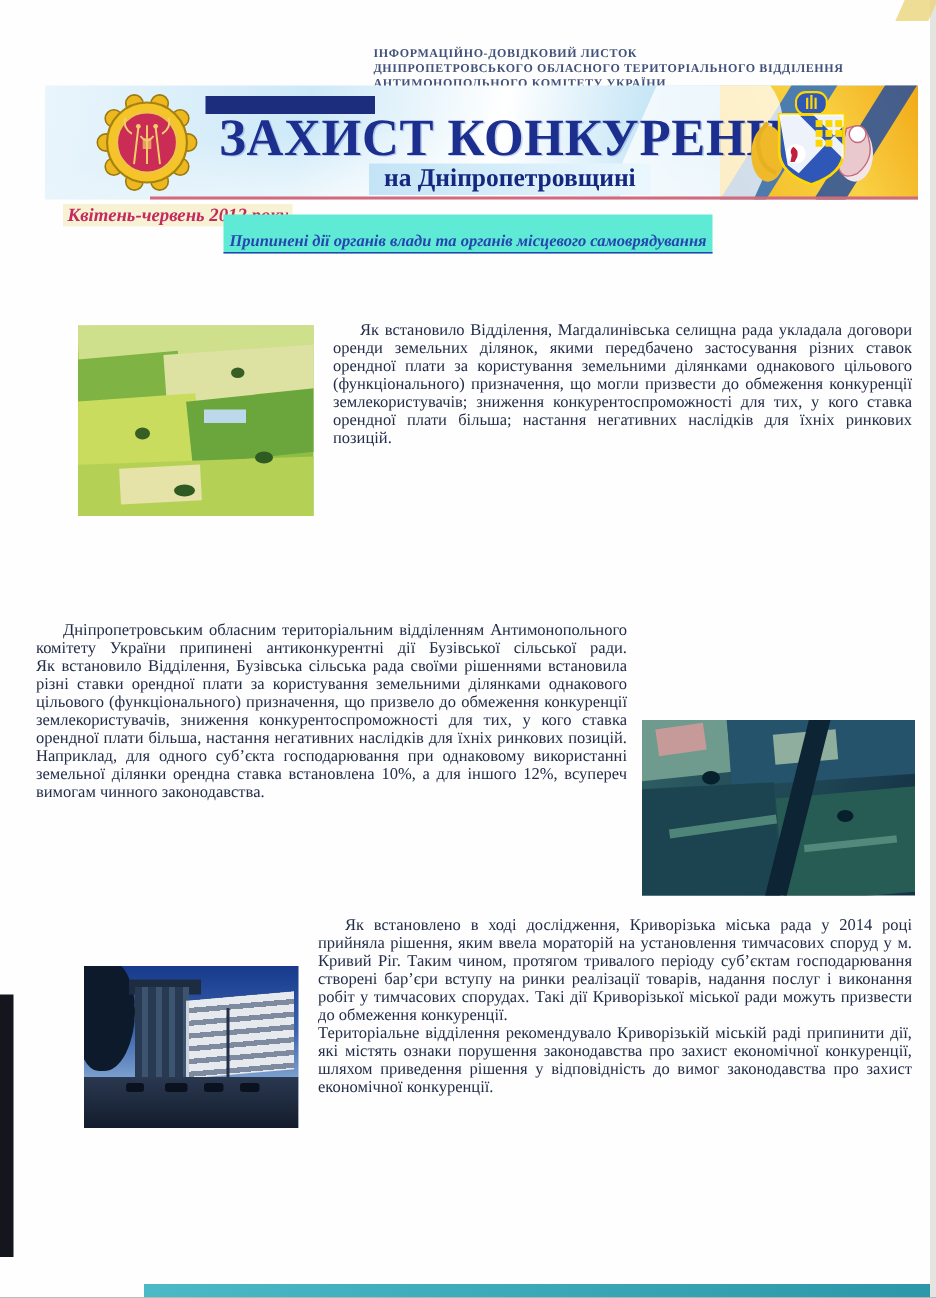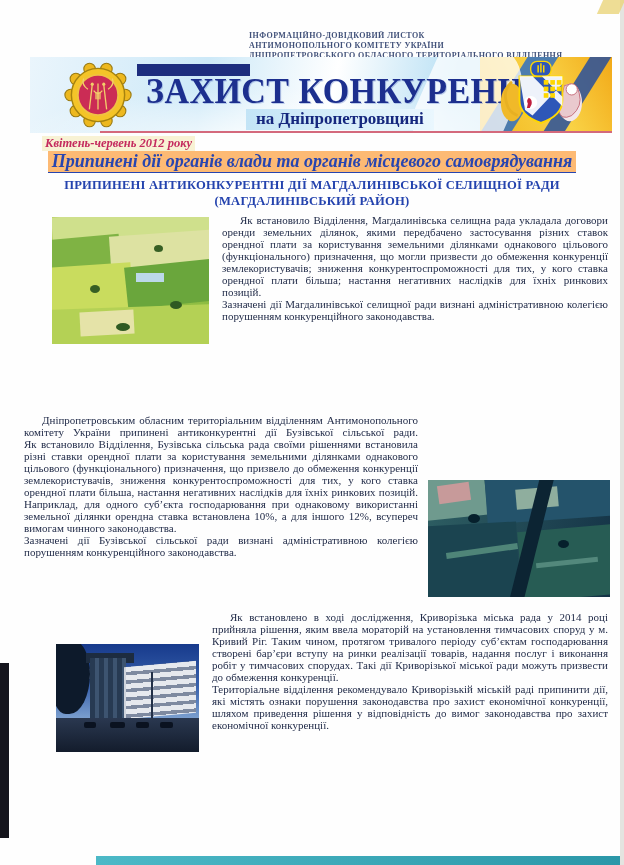--- a/index.html
+++ b/index.html
@@ -26,22 +26,22 @@
           text-shadow:1px 1px 0 rgba(90,120,200,.35);}
   .banner-subtitle{position:absolute;left:216px;top:52px;font-size:17px;font-weight:bold;color:#15277e;
           background:linear-gradient(90deg,#c3e4f6,#eaf7fe);padding:0 10px 1px 10px;white-space:nowrap;text-align:center;}
   .emblem-left{position:absolute;left:18px;top:2px;width:100px;height:72px;}
   .emblem-right{position:absolute;right:16px;top:-1px;width:112px;height:78px;}
   .red-underline{position:absolute;top:131px;left:100px;width:512px;height:2px;background:#d4697c;}
   
   .issue-date{position:absolute;top:136px;left:42px;font-size:12.5px;font-weight:bold;font-style:italic;
           color:#c42a5e;background:#f8f2d4;padding:0 3px;}
   .headline{position:absolute;top:151px;left:0;width:624px;text-align:center;}
-  .headline span{font-size:18px;font-weight:bold;font-style:italic;color:#2745b0;
-          border-bottom:1.6px solid #2745b0;background:#fdba74;padding:0 4px 1px 4px;}
+  .headline span{font-size:11px;font-weight:bold;font-style:italic;color:#2745b0;
+          border-bottom:1.6px solid #2745b0;background:#5eead4;padding:12px 4px 1px 4px;}
   
   .sec-heading{position:absolute;left:60px;width:504px;text-align:center;font-size:12.6px;
           font-weight:bold;color:#2443ae;line-height:15.5px;letter-spacing:.2px;}
   .h1{top:178px;}
   .h2{top:370px;}
   .h3{top:604px;}
   
   .body-text{position:absolute;font-size:11px;line-height:12px;text-align:justify;color:#232d4a;}
   .body-text p{margin:0;}
   .indent{text-indent:18px;}
@@ -66,22 +66,22 @@
   .scan-corner{position:absolute;right:2px;top:0;width:22px;height:14px;background:#ead47a;
           transform:skewX(-24deg);opacity:.8;}
 </style>
 </head>
 <body>
 
 <div class="page">
 
   <div class="masthead">
     <div>ІНФОРМАЦІЙНО-ДОВІДКОВИЙ ЛИСТОК</div>
+    <div>ДНІПРОПЕТРОВСЬКОГО ОБЛАСНОГО ТЕРИТОРІАЛЬНОГО ВІДДІЛЕННЯ</div>
     <div>АНТИМОНОПОЛЬНОГО КОМІТЕТУ УКРАЇНИ</div>
-    <div>ДНІПРОПЕТРОВСЬКОГО ОБЛАСНОГО ТЕРИТОРІАЛЬНОГО ВІДДІЛЕННЯ</div>
   </div>
 
   <div class="banner">
     <div class="banner-right">
       <div class="banner-stripe s1"></div>
       <div class="banner-stripe s2"></div>
     </div>
     <div class="banner-wave"></div>
     <div class="navy-bar"></div>
     <div class="banner-title">ЗАХИСТ КОНКУРЕНЦІЇ</div>
@@ -139,57 +139,54 @@
       <path d="M30 26 q-10 8 -6 22 q2 10 12 14" stroke="#e7b023" stroke-width="3" fill="none"></path>
     </svg>
   </div>
   <div class="red-underline"></div>
 
   <div class="issue-date">Квітень-червень 2012 року</div>
   <div class="headline">
     <span>Припинені дії органів влади та органів місцевого самоврядування</span>
   </div>
 
-  <div class="sec-heading h1">ПРИПИНЕНІ АНТИКОНКУРЕНТНІ ДІЇ МАГДАЛИНІВСЬКОЇ СЕЛИЩНОЇ РАДИ (МАГДАЛИНІВСЬКИЙ РАЙОН)</div>
   <div class="body-text body1">
     <div class="photo photo1">
       <div style="left:0;top:-4px;width:170px;height:26px;background:#cfe08c;transform:rotate(-3deg);"></div>
       <div style="left:-6px;top:20px;width:74px;height:30px;background:#7fb344;transform:rotate(-5deg);"></div>
       <div style="left:58px;top:16px;width:105px;height:34px;background:#dde2a2;transform:rotate(-4deg);"></div>
       <div style="left:-4px;top:48px;width:84px;height:46px;background:#c9dc5e;transform:rotate(-4deg);"></div>
       <div style="left:74px;top:46px;width:90px;height:42px;background:#6aa63c;transform:rotate(-6deg);"></div>
       <div style="left:-4px;top:90px;width:170px;height:40px;background:#b4d155;transform:rotate(-2deg);"></div>
       <div style="left:28px;top:94px;width:54px;height:24px;background:#e5e3a8;transform:rotate(-3deg);"></div>
       <div style="left:84px;top:56px;width:28px;height:9px;background:#bcd8ea;"></div>
       <div style="left:102px;top:28px;width:9px;height:7px;background:#375f24;border-radius:50%;"></div>
       <div style="left:38px;top:68px;width:10px;height:8px;background:#375f24;border-radius:50%;"></div>
       <div style="left:118px;top:84px;width:12px;height:8px;background:#2f5a22;border-radius:50%;"></div>
       <div style="left:64px;top:106px;width:14px;height:8px;background:#2f5a22;border-radius:50%;"></div>
     </div>
     <p class="indent">Як встановило Відділення, Магдалинівська селищна рада укладала договори оренди земельних ділянок, якими передбачено застосування різних ставок орендної плати за користування земельними ділянками однакового цільового (функціонального) призначення, що могли призвести до обмеження конкуренції землекористувачів; зниження конкурентоспроможності для тих, у кого ставка орендної плати більша; настання негативних наслідків для їхніх ринкових позицій.</p>
-    <p>Зазначені дії Магдалинівської селищної ради визнані адміністративною колегією порушенням конкуренційного законодавства.</p>
   </div>
 
   <div class="body-text body2">
     <div class="photo photo2">
       <div style="left:-6px;top:-4px;width:64px;height:42px;background:#6f9a8e;transform:rotate(-6deg);"></div>
       <div style="left:10px;top:4px;width:32px;height:18px;background:#c79a9a;transform:rotate(-8deg);"></div>
       <div style="left:58px;top:-6px;width:128px;height:46px;background:#24536b;transform:rotate(-4deg);"></div>
       <div style="left:88px;top:8px;width:42px;height:20px;background:#8fae9e;transform:rotate(-5deg);"></div>
       <div style="left:-6px;top:44px;width:96px;height:76px;background:#1b4450;transform:rotate(-3deg);"></div>
       <div style="left:92px;top:48px;width:96px;height:70px;background:#275c54;transform:rotate(-5deg);"></div>
       <div style="left:96px;top:-8px;width:14px;height:140px;background:#0c2433;transform:rotate(14deg);"></div>
       <div style="left:18px;top:68px;width:72px;height:6px;background:#4f8578;transform:rotate(-8deg);"></div>
       <div style="left:108px;top:80px;width:62px;height:5px;background:#53887c;transform:rotate(-6deg);"></div>
       <div style="left:40px;top:34px;width:12px;height:9px;background:#06202c;border-radius:50%;"></div>
       <div style="left:130px;top:60px;width:11px;height:8px;background:#06202c;border-radius:50%;"></div>
     </div>
     <p class="indent force-justify">Дніпропетровським обласним територіальним відділенням Антимонопольного комітету України припинені антиконкурентні дії Бузівської сільської ради.</p>
     <p>Як встановило Відділення, Бузівська сільська рада своїми рішеннями встановила різні ставки орендної плати за користування земельними ділянками однакового цільового (функціонального) призначення, що призвело до обмеження конкуренції землекористувачів, зниження конкурентоспроможності для тих, у кого ставка орендної плати більша, настання негативних наслідків для їхніх ринкових позицій. Наприклад, для одного суб’єкта господарювання при однаковому використанні земельної ділянки орендна ставка встановлена 10%, а для іншого 12%, всупереч вимогам чинного законодавства.</p>
-    <p>Зазначені дії Бузівської сільської ради визнані адміністративною колегією порушенням конкуренційного законодавства.</p>
   </div>
 
   <div class="body-text body3">
     <div class="photo photo3">
       <div style="left:8px;top:24px;width:62px;height:10px;background:#c9d9ec;opacity:.5;transform:rotate(-10deg);"></div>
       <div style="left:-4px;top:-4px;width:38px;height:74px;background:#0d1a2b;border-radius:0 50% 60% 40%;"></div>
       <div style="left:30px;top:9px;width:48px;height:10px;background:#1d2c40;"></div>
       <div style="left:34px;top:14px;width:36px;height:64px;background:repeating-linear-gradient(90deg,#273a52 0 5px,#3d5470 5px 9px);"></div>
       <div style="left:68px;top:20px;width:70px;height:52px;transform:skewY(-5deg);
                   background:repeating-linear-gradient(180deg,#e6e9ee 0 5px,#7e8aa0 5px 8.5px);

